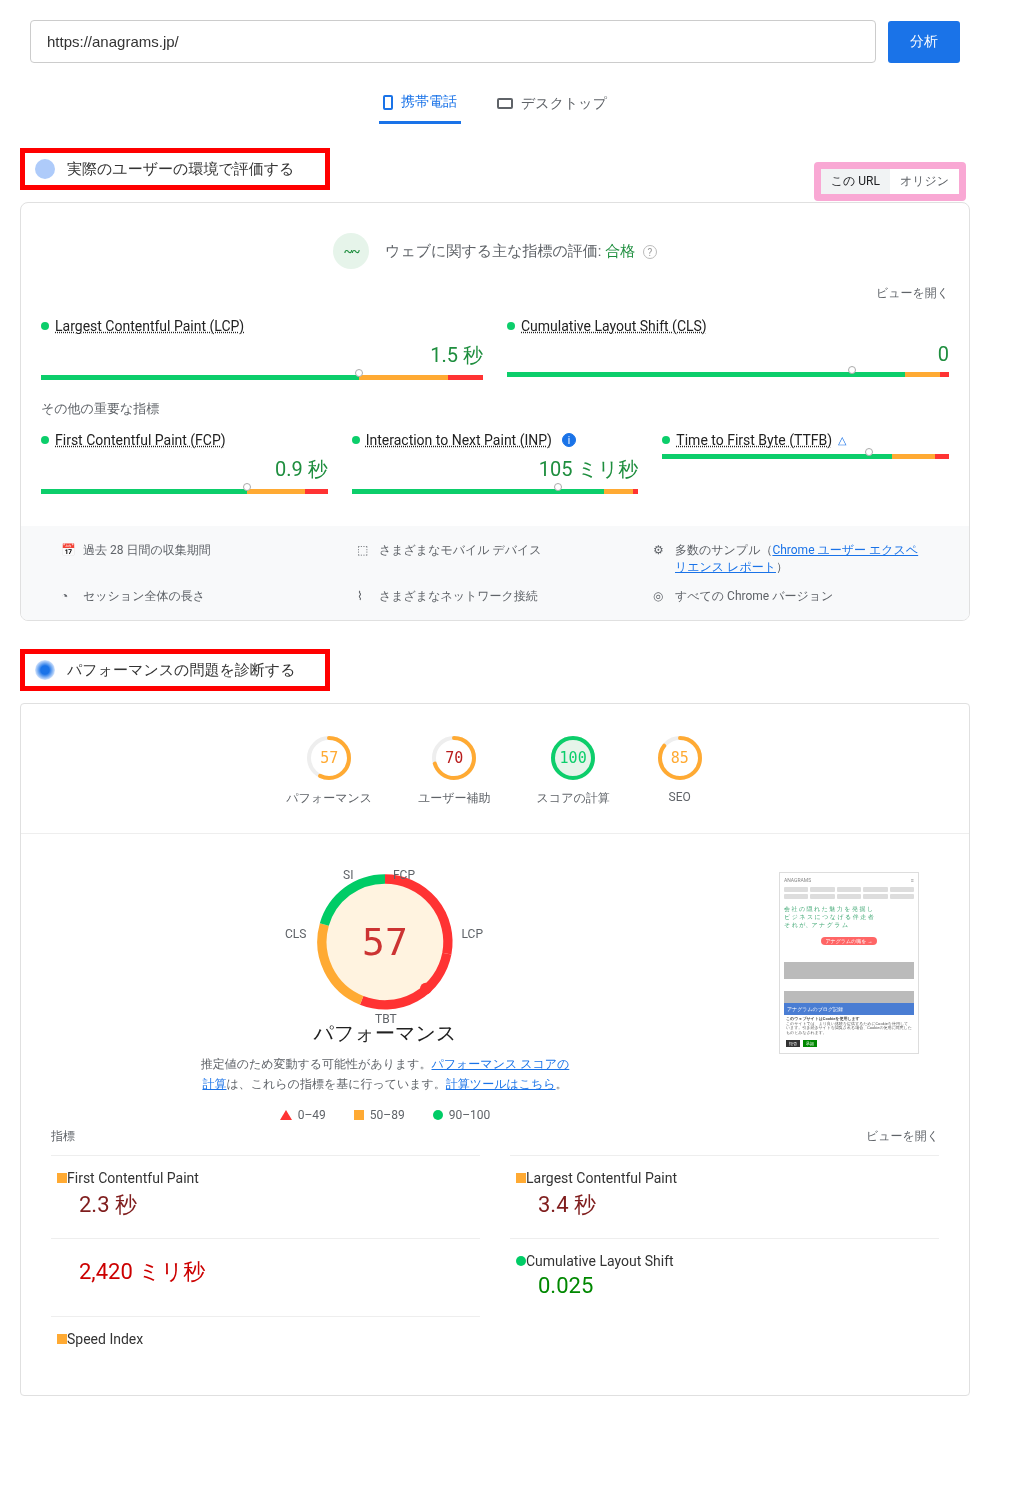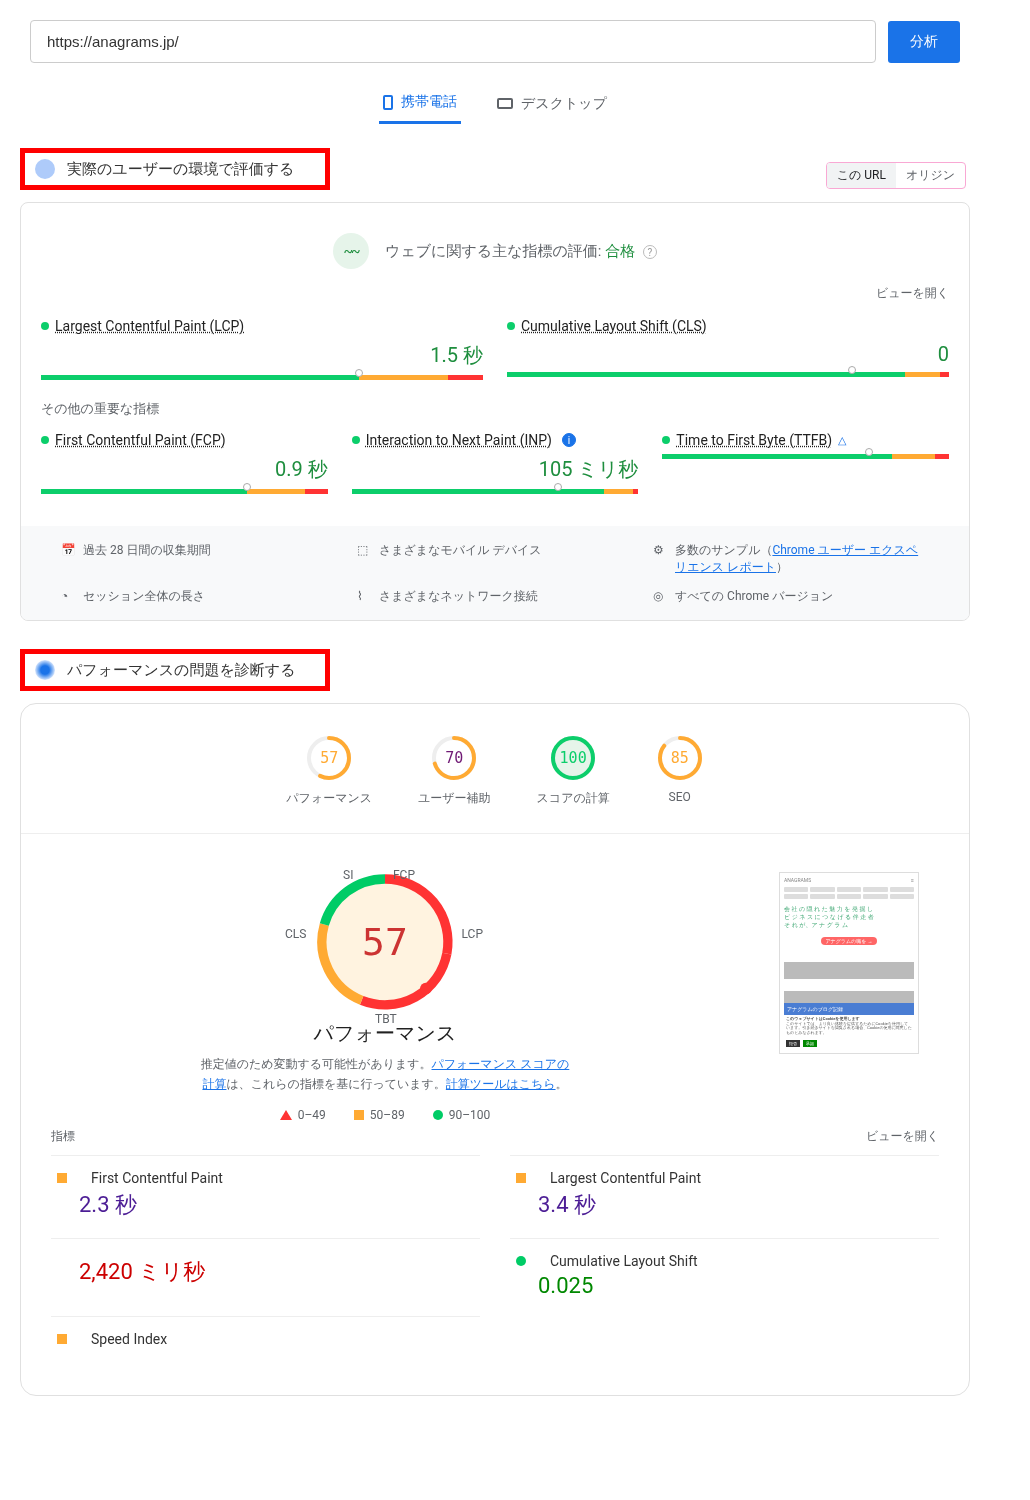--- a/index.html
+++ b/index.html
@@ -9,21 +9,21 @@
 .analyze-btn { background: #1a73e8; color: #fff; border: none; border-radius: 3px; padding: 12px 22px; font-size: 14px; cursor: pointer; }
 .tabs { display: flex; justify-content: center; gap: 32px; margin-bottom: 24px; }
 .tab { display: flex; align-items: center; gap: 8px; padding: 10px 4px; cursor: pointer; font-size: 14px; color: #5f6368; }
 .tab.active { color: #1a73e8; border-bottom: 3px solid #1a73e8; }
 .tab .ticon { display: inline-block; width: 16px; height: 11px; border: 2px solid currentColor; border-radius: 2px; position: relative; }
 .section-head { display: flex; align-items: center; gap: 12px; margin-bottom: 12px; border: 5px solid #f00; padding: 6px 10px; width: 310px; }
 .hicon { width: 20px; height: 20px; border-radius: 50%; background: #aecbfa; display: inline-block; }
 .hicon.d { background: radial-gradient(circle, #1a73e8 30%, #d2e3fc 70%); }
 .section-head h2 { font-size: 15px; font-weight: 500; color: #333; }
 .panel { border: 1px solid #e0e0e0; border-radius: 8px; padding: 0; overflow: hidden; margin-bottom: 28px; }
-.origin-toggle { float: right; display: flex; border: 1px solid #f9a8d4; border-radius: 4px; overflow: hidden; font-size: 12px; margin-top: -40px; margin-right: 4px; }
+.origin-toggle { float: right; display: flex; border: 7px solid #f9a8d4; border-radius: 4px; overflow: hidden; font-size: 12px; margin-top: -40px; margin-right: 4px; }
 .origin-toggle span { padding: 4px 10px; cursor: pointer; color: #5f6368; }
 .origin-toggle span.active { background: #f1f3f4; color: #202124; }
 .cwv-head { display: flex; justify-content: center; align-items: center; gap: 16px; padding: 30px 20px 10px; }
 .cwv-icon { width: 36px; height: 36px; border-radius: 50%; background: #e6f4ea; display: flex; align-items: center; justify-content: center; color: #1e8e3e; font-size: 14px; letter-spacing: -2px; }
 .cwv-head-text { font-size: 15px; color: #5f6368; }
 .cwv-head-text .pass { color: #1e8e3e; font-weight: 500; }
 .help-circ { display: inline-block; width: 14px; height: 14px; border: 1px solid #bbb; border-radius: 50%; font-size: 10px; color: #999; text-align: center; line-height: 13px; margin-left: 4px; }
 .view-open { text-align: right; padding: 6px 20px; color: #5f6368; font-size: 12px; cursor: pointer; }
 .metrics-row { display: flex; padding: 10px 20px 20px; gap: 24px; }
 .metric { flex: 1; }
@@ -39,21 +39,21 @@
 .bar .seg { position: absolute; height: 100%; top: 0; }
 .bar .g { background: #0cce6b; }
 .bar .o { background: #fa3; }
 .bar .r { background: #f33; }
 .bar .marker { position: absolute; top: -6px; width: 8px; height: 8px; background: #fff; border: 1px solid #aaa; border-radius: 50%; transform: translateX(-50%); }
 .other-label { padding: 0 20px 4px; color: #5f6368; font-size: 13px; }
 .info-grid { background: #f8f9fa; padding: 16px 40px; display: grid; grid-template-columns: 1fr 1fr 1fr; gap: 12px 20px; font-size: 12px; color: #5f6368; margin-top: 12px; }
 .info-item { display: flex; align-items: flex-start; gap: 8px; line-height: 1.4; }
 .info-icon { width: 14px; height: 14px; flex-shrink: 0; display: inline-block; color: #5f6368; }
 .link { color: #1a73e8; text-decoration: underline; cursor: pointer; }
-.diag-panel { border: 1px solid #e0e0e0; border-radius: 16px; padding: 20px 30px 30px; }
+.diag-panel { border: 1px solid #e0e0e0; border-radius: 4px; padding: 20px 30px 30px; }
 .scores-row { display: flex; justify-content: center; gap: 46px; padding: 10px 0 8px; }
 .score { text-align: center; cursor: pointer; }
 .gauge { width: 48px; height: 48px; margin: 0 auto 8px; position: relative; }
 .gauge svg { width: 48px; height: 48px; transform: rotate(-90deg); }
 .gauge .num { position: absolute; inset: 0; display: flex; align-items: center; justify-content: center; font-size: 15px; font-family: monospace; }
 .score-label { font-size: 12px; color: #5f6368; }
 .divider { border-top: 1px solid #eee; margin: 18px -30px; }
 .perf-body { display: flex; gap: 80px; align-items: flex-start; padding: 20px 20px 0; }
 .big-gauge-wrap { flex: 1; text-align: center; }
 .big-gauge { width: 140px; height: 140px; margin: 0 auto; position: relative; }
@@ -75,23 +75,23 @@
 .thumb .th-txt { font-size: 6px; color: #4a7; line-height: 1.3; margin: 6px 0; }
 .thumb .th-btn { background: #f66; color: #fff; display: inline-block; padding: 1px 4px; font-size: 5px; border-radius: 6px; margin: 2px 0; }
 .thumb .th-city { height: 28px; background: linear-gradient(to top, #bbb 60%, transparent 60%); margin-top: 4px; }
 .thumb .th-banner { background: #4a7dd3; color: #fff; font-size: 5px; padding: 3px; }
 .thumb .th-cookie { font-size: 4px; color: #555; padding: 2px; line-height: 1.2; }
 .thumb .th-bot { display: flex; gap: 3px; padding: 2px; }
 .thumb .th-bot span { background: #333; color: #fff; font-size: 4px; padding: 1px 3px; }
 .mrow-head { display: flex; justify-content: space-between; font-size: 12px; color: #5f6368; padding: 6px 0 10px; }
 .metric-grid { display: grid; grid-template-columns: 1fr 1fr; gap: 0 30px; }
 .mcard { padding: 14px 6px 18px; border-top: 1px solid #eee; }
-.mcard .mh { display: flex; align-items: center; gap: 24px; font-size: 14px; color: #333; }
+.mcard .mh { display: flex; align-items: center; gap: 0; font-size: 14px; color: #333; }
 .mcard .mv { font-size: 22px; margin-top: 4px; padding-left: 22px; }
-.mv.orange { color: #4c1d95; }
+.mv.orange { color: #7f1d1d; }
 .mv.red { color: #c00; }
 .mv.green { color: #080; }
 .expicon { color: #1a73e8; font-size: 11px; }
 </style>
 </head>
 <body>
 
 <div class="top-bar">
   <input class="url-input" value="https://anagrams.jp/" style="">
   <button class="analyze-btn">分析</button>
@@ -238,21 +238,21 @@
         <div class="gauge"><svg viewBox="0 0 48 48">
             <circle cx="24" cy="24" r="20" fill="#fff" stroke="#eee" stroke-width="4"></circle>
             <circle cx="24" cy="24" r="20" fill="none" stroke="#fa3" stroke-width="4" stroke-dasharray="71.62831250184728 125.66370614359172" stroke-linecap="round"></circle>
           </svg><span class="num" style="color:#fa3">57</span></div>
         <div class="score-label">パフォーマンス</div>
       </div>
       <div class="score">
         <div class="gauge"><svg viewBox="0 0 48 48">
             <circle cx="24" cy="24" r="20" fill="#fff" stroke="#eee" stroke-width="4"></circle>
             <circle cx="24" cy="24" r="20" fill="none" stroke="#fa3" stroke-width="4" stroke-dasharray="87.96459430051421 125.66370614359172" stroke-linecap="round"></circle>
-          </svg><span class="num" style="color:#701a75">70</span></div>
+          </svg><span class="num" style="color:#b91c1c">70</span></div>
         <div class="score-label">ユーザー補助</div>
       </div>
       <div class="score">
         <div class="gauge"><svg viewBox="0 0 48 48">
             <circle cx="24" cy="24" r="20" fill="#e6f4ea" stroke="#eee" stroke-width="4"></circle>
             <circle cx="24" cy="24" r="20" fill="none" stroke="#0cce6b" stroke-width="4" stroke-dasharray="125.66370614359172 125.66370614359172" stroke-linecap="round"></circle>
           </svg><span class="num" style="color:#0cce6b">100</span></div>
         <div class="score-label">スコアの計算</div>
       </div>
       <div class="score">

